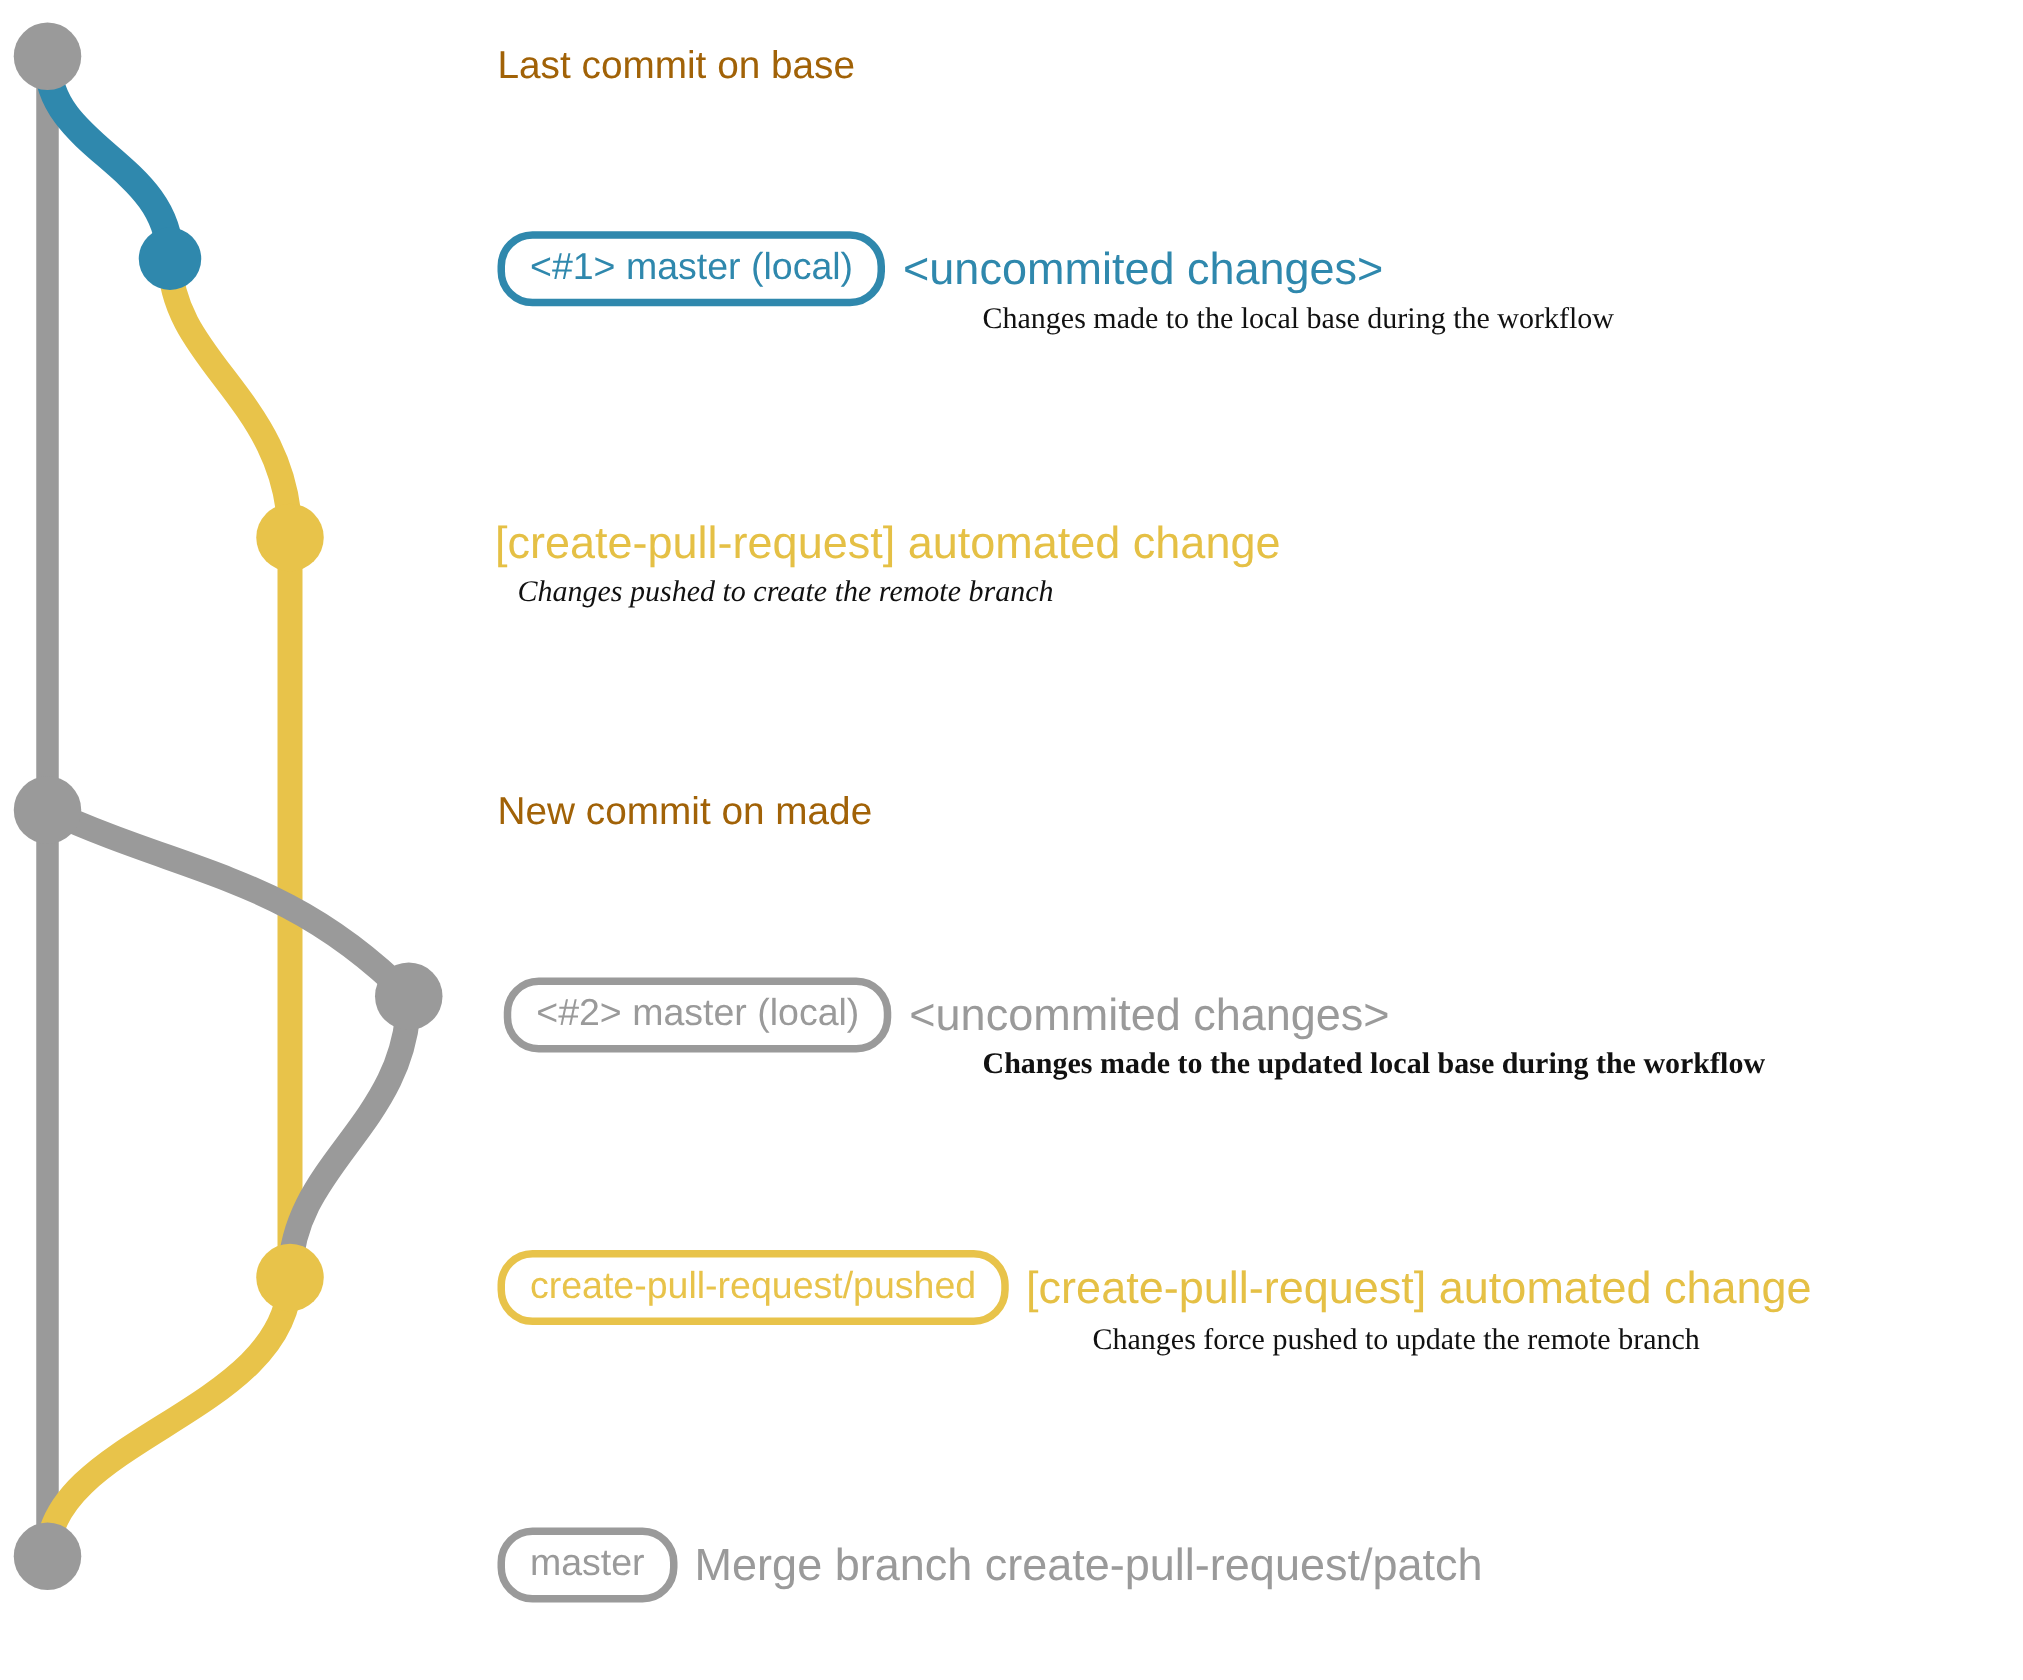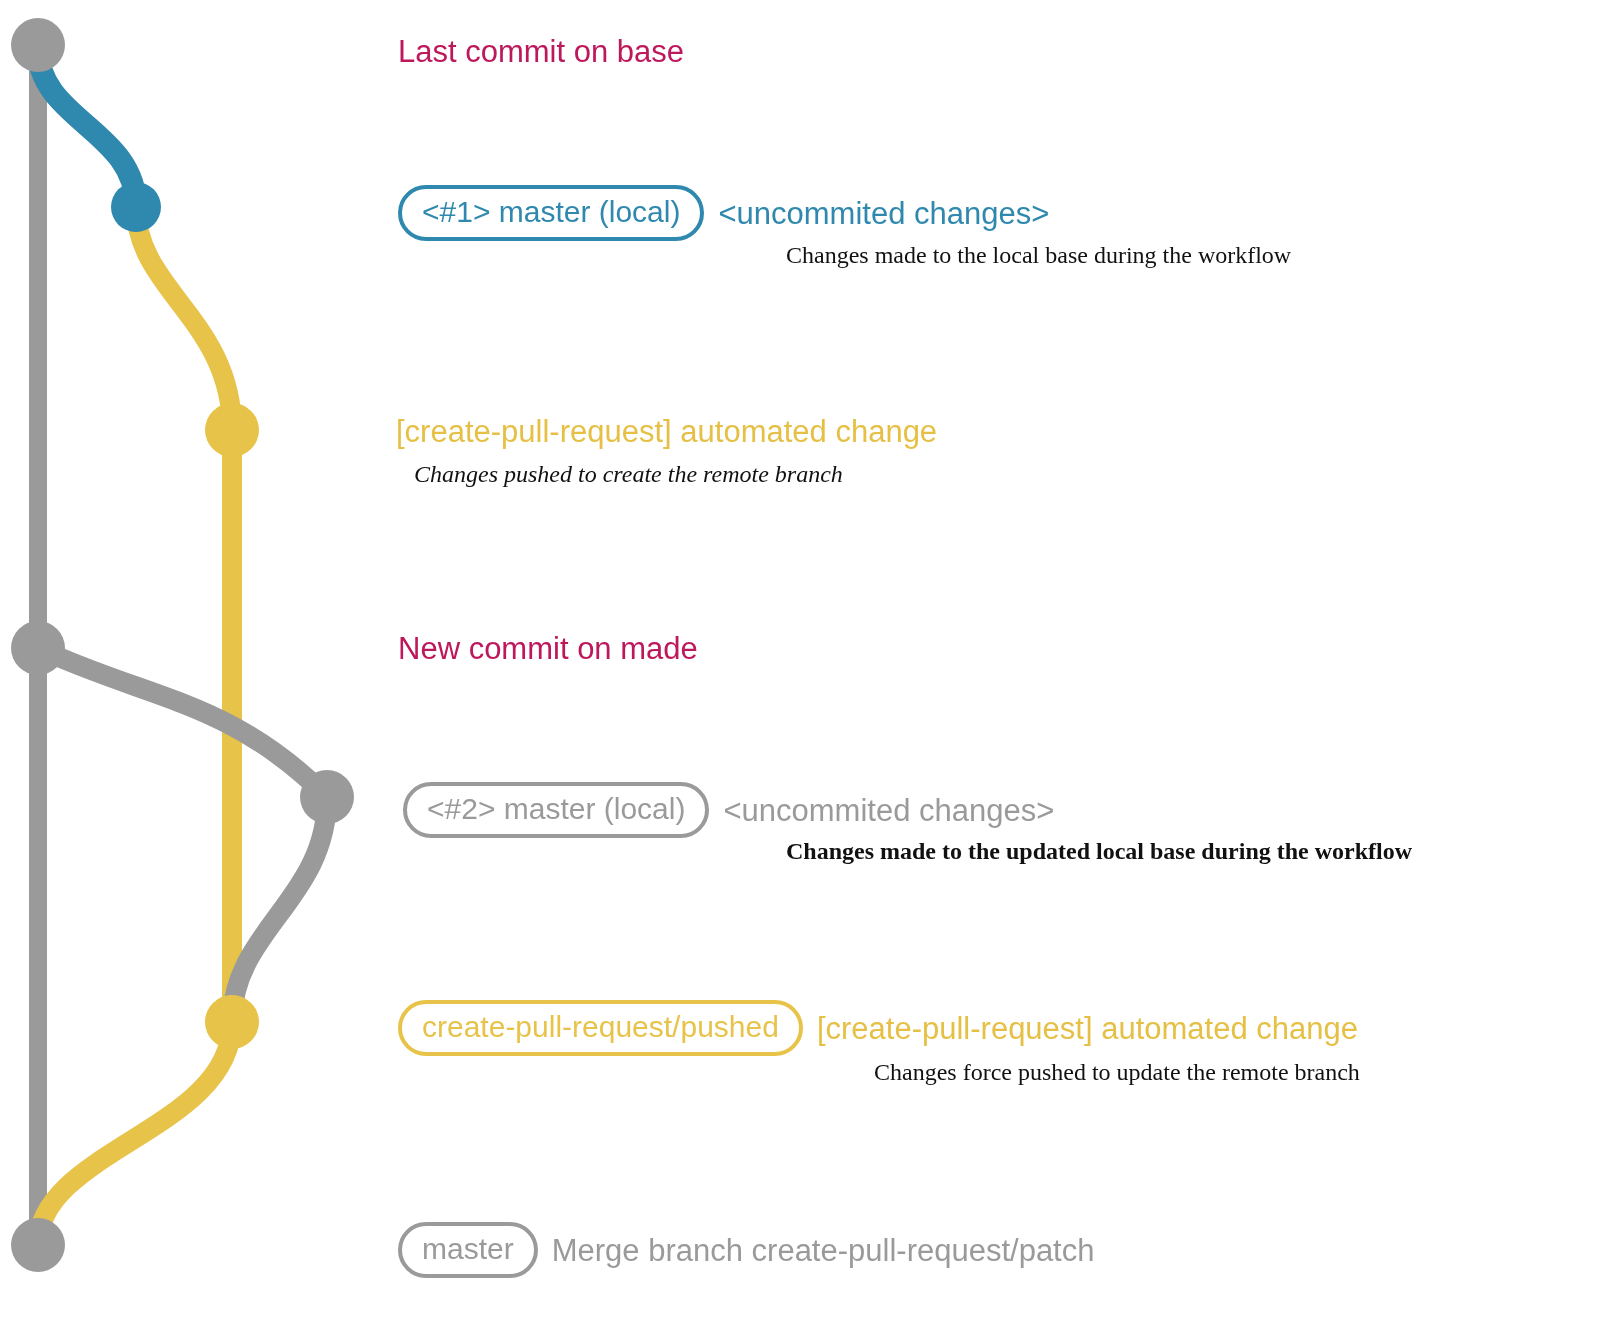--- a/index.html
+++ b/index.html
@@ -39,21 +39,21 @@
 
   .row-main {
     display: flex;
     align-items: center;
     gap: 14px;
     white-space: nowrap;
   }
 
   .badge {
     display: inline-block;
-    border: 4px solid #ec4899;
+    border: 6px solid #ec4899;
     border-radius: 28px;
     padding: 8px 20px 10px 20px;
     font-size: 30px;
     line-height: 1;
     color: #9a9a9a;
     background: #ffffff;
   }
   .badge.blue {
     border-color: #2f88ad;
     color: #2f88ad;
@@ -61,31 +61,31 @@
   .badge.yellow {
     border-color: #e8c34a;
     color: #e8c34a;
   }
   .badge.gray {
     border-color: #9a9a9a;
     color: #9a9a9a;
   }
 
   .commit-msg {
-    font-size: 31px;
+    font-size: 36px;
     line-height: 1;
     white-space: nowrap;
   }
   .commit-msg.blue   { color: #2f88ad; }
   .commit-msg.yellow { color: #e5c045; }
   .commit-msg.gray   { color: #9a9a9a; }
 
   .heading-only {
     font-size: 31px;
-    color: #be185d;
+    color: #a16207;
     line-height: 1;
     white-space: nowrap;
     text-align: center;
   }
 
   .desc {
     position: absolute;
     font-family: "Liberation Serif", serif;
     font-size: 24px;
     color: #111111;

